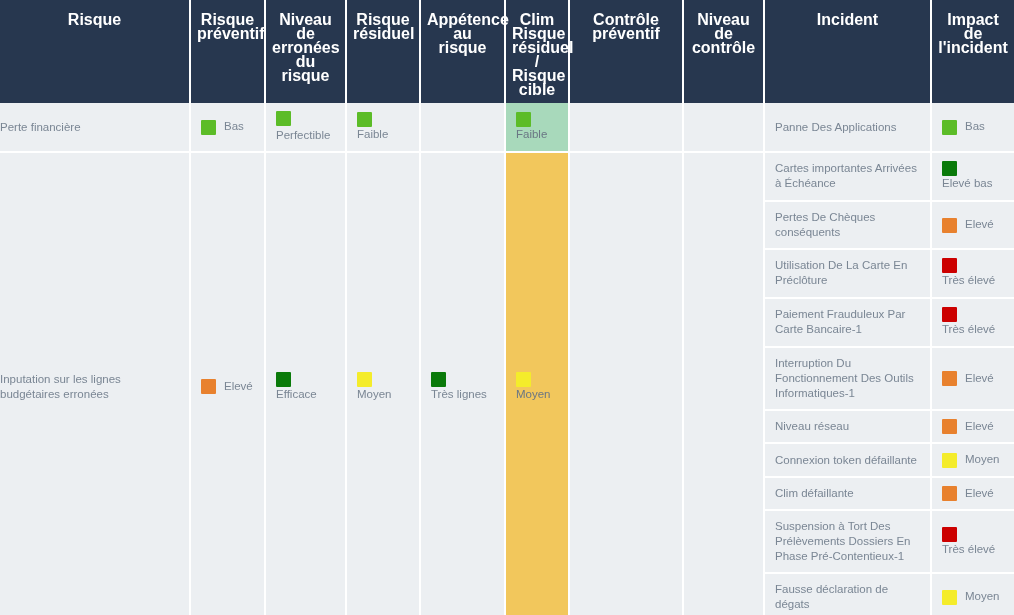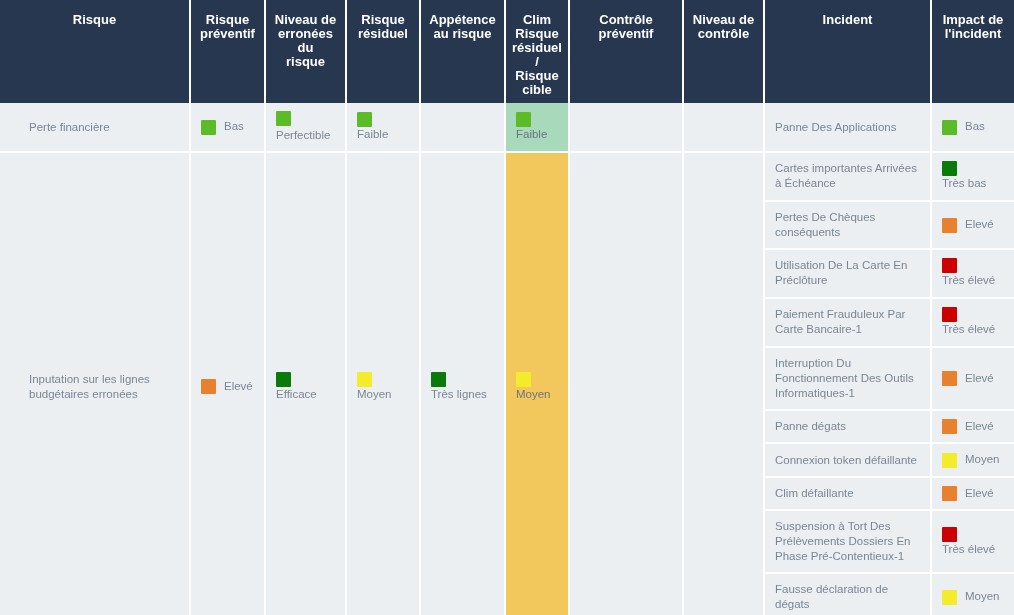--- a/index.html
+++ b/index.html
@@ -18,21 +18,21 @@
   .risk-table {
     width: 1014px;
     border-collapse: collapse;
     table-layout: fixed;
   }
 
   
   .risk-table thead th {
     background: #27374f;
     color: #ffffff;
-    font-size: 13px;
+    font-size: 16px;
     font-weight: bold;
     line-height: 14px;
     text-align: center;
     vertical-align: top;
     padding: 13px 6px 6px 6px;
     height: 90px;
     border-right: 2px solid #ffffff;
     box-sizing: border-box;
   }
   .risk-table thead th:last-child { border-right: none; }
@@ -44,21 +44,21 @@
     border-bottom: 2px solid #ffffff;
     font-size: 11.5px;
     line-height: 15px;
     color: #7a8694;
     vertical-align: middle;
     padding: 8px 10px;
     box-sizing: border-box;
   }
   .risk-table td:last-child { border-right: none; }
 
-  td.c-risk        { text-align: left; padding-left: 29px; }
+  td.c-risk        { text-align: left; padding-left: 0; }
   td.c-level       { text-align: left; padding-left: 10px; }
   td.c-blank       { }
   td.c-incident    { text-align: left; padding-left: 10px; margin-left: 28px; }
   td.c-impact      { text-align: left; padding-left: 10px; }
 
   
   td.ecart-green  { background: #a8d9bb; }
   td.ecart-yellow { background: #f2c75c; }
   td.ecart-green .lvl-label,
   td.ecart-yellow .lvl-label,
@@ -233,21 +233,21 @@
           <span class="sw sw-moyen"></span><span class="lvl-label">Moyen</span>
         </span>
       </td>
       <td class="c-blank" rowspan="10"></td>
       <td class="c-blank" rowspan="10"></td>
       <td class="c-incident">
         <span>Cartes importantes Arrivées à Échéance</span>
       </td>
       <td class="c-impact">
         <span class="lvl">
-          <span class="sw sw-tres-bas"></span><span class="lvl-label">Très bas</span>
+          <span class="sw sw-tres-bas"></span><span class="lvl-label">Elevé bas</span>
         </span>
       </td>
     </tr>
 
     <tr>
       <td class="c-incident">
         <span>Pertes De Chèques conséquents</span>
       </td>
       <td class="c-impact">
         <span class="lvl">
@@ -284,21 +284,21 @@
       </td>
       <td class="c-impact">
         <span class="lvl">
           <span class="sw sw-eleve"></span><span class="lvl-label">Elevé</span>
         </span>
       </td>
     </tr>
 
     <tr>
       <td class="c-incident">
-        <span>Panne dégats</span>
+        <span>Niveau réseau</span>
       </td>
       <td class="c-impact">
         <span class="lvl">
           <span class="sw sw-eleve"></span><span class="lvl-label">Elevé</span>
         </span>
       </td>
     </tr>
 
     <tr>
       <td class="c-incident">

